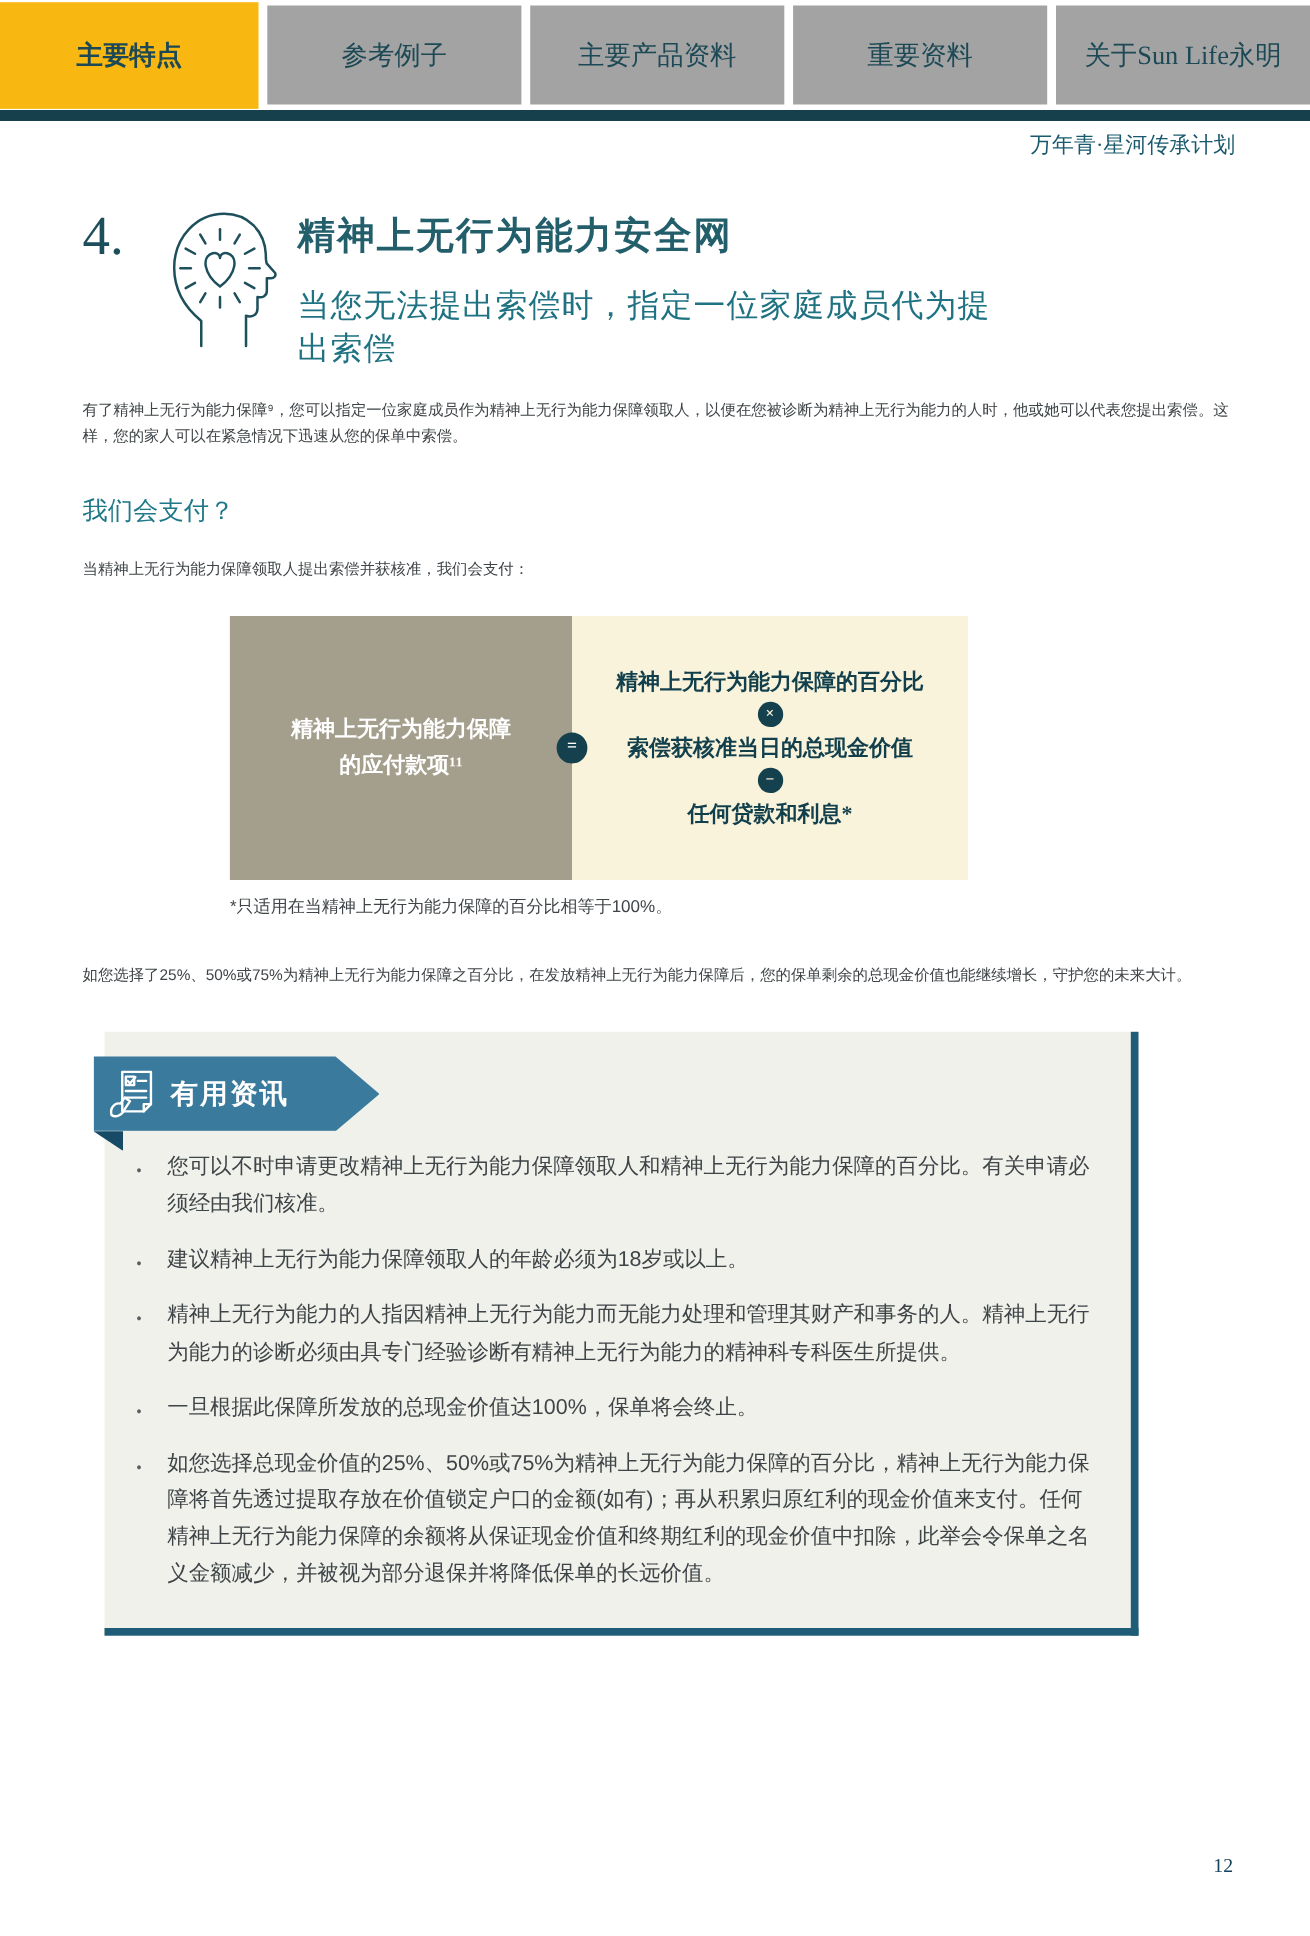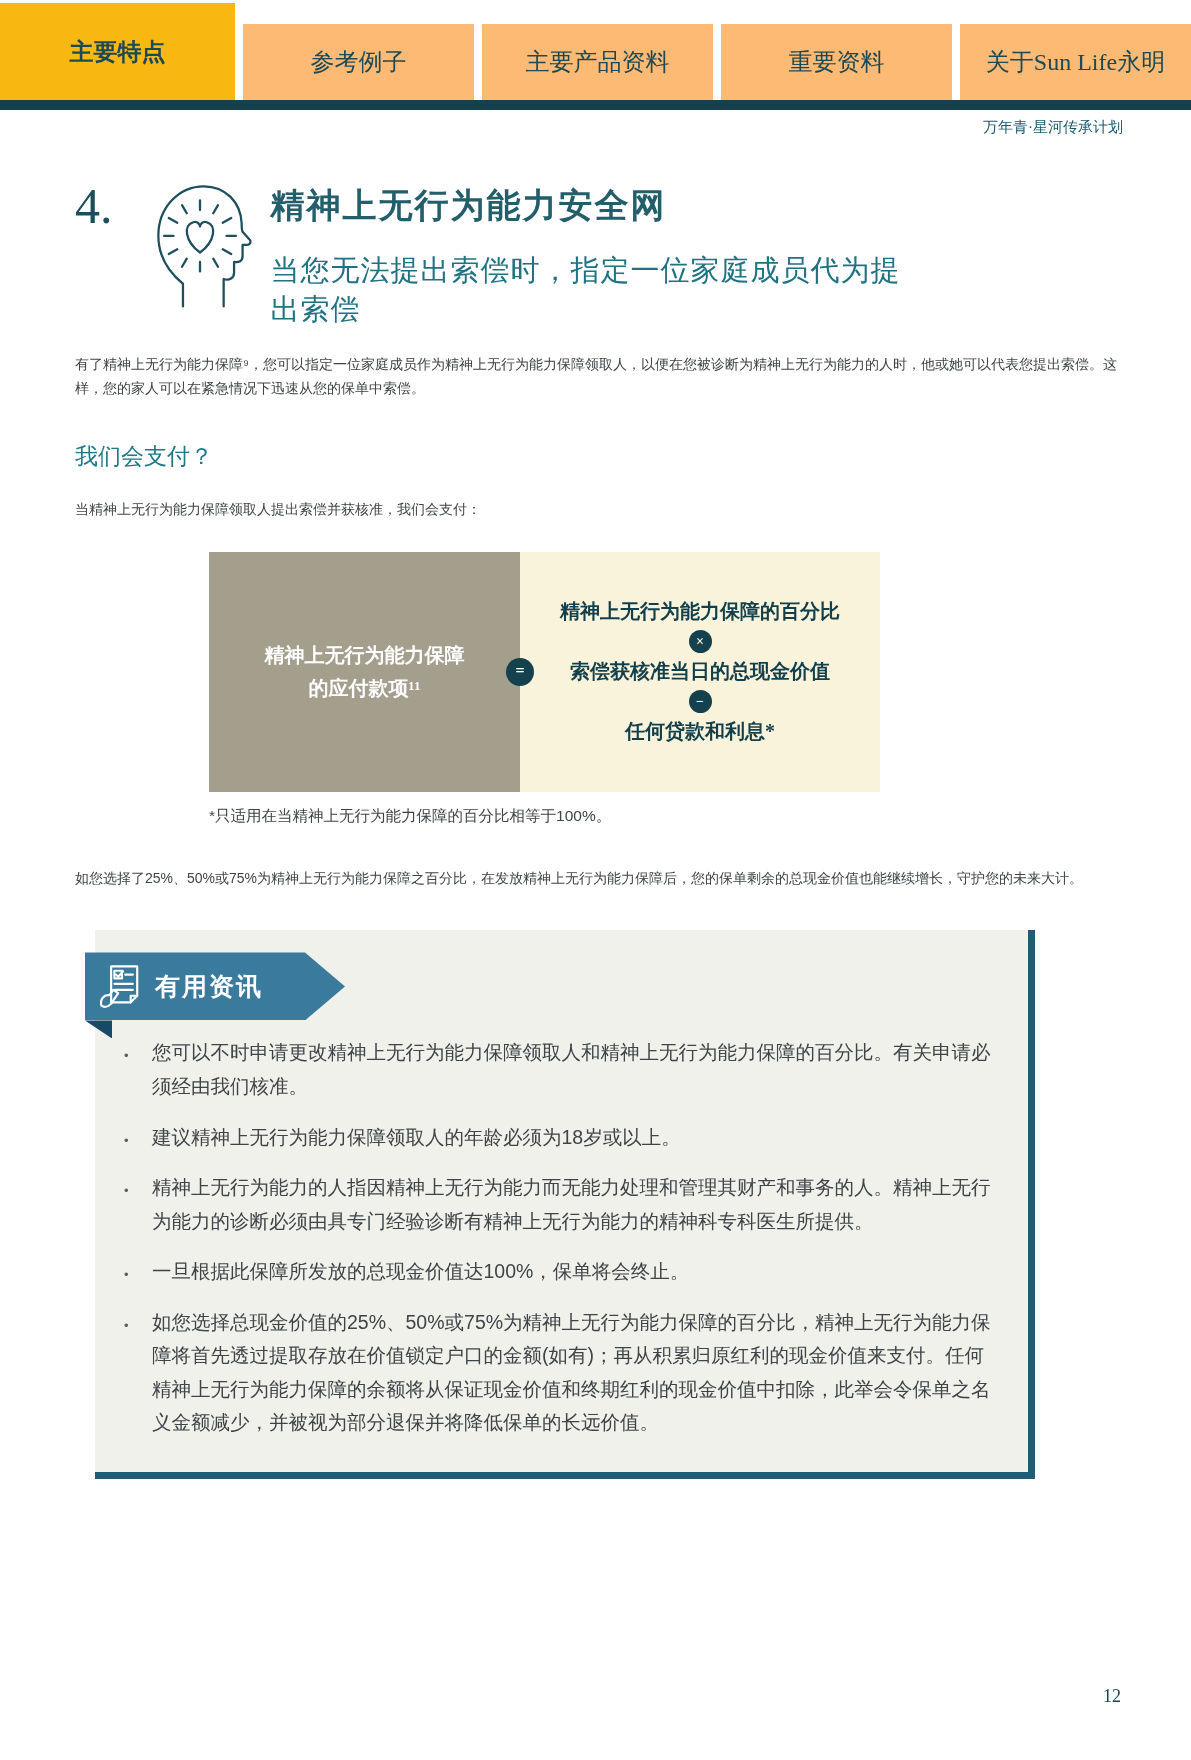--- a/index.html
+++ b/index.html
@@ -3,30 +3,30 @@
 <meta charset="utf-8">
 <style>
   * { box-sizing: border-box; }
   html,body { margin:0; padding:0; background:#ffffff; }
   .page {
     position:relative; width:1191px; height:1760px; background:#ffffff;
     font-family:"Liberation Sans", sans-serif; overflow:hidden;
   }
 
   
-  .tabs { display:flex; align-items:flex-end; height:100px; gap:8px; }
+  .tabs { display:flex; align-items:center; height:100px; gap:8px; }
   .tab {
-    flex:1; height:76px; background:#fdba74; display:flex; align-items:center; justify-content:center;
+    flex:1; height:90px; background:#a3a3a3; display:flex; align-items:center; justify-content:center;
     font-family:"Liberation Serif", serif; font-size:24px; color:#1C4955; cursor:pointer;
   }
   .tab.active { flex:0 0 235px; height:97px; background:#F9B811; font-weight:bold; }
   .nav-bar { height:10px; background:#16404C; }
 
   .plan-name {
-    text-align:right; padding:8px 68px 0 0; color:#1A5A6E; font-size:15px;
+    text-align:right; padding:8px 68px 0 0; color:#1A5A6E; font-size:20px;
     font-family:"Liberation Serif", serif;
   }
 
   .content { padding:0 68px 0 75px; }
 
   
   .section-head { display:flex; margin-top:34px; }
   .sec-num { font-family:"Liberation Serif", serif; font-size:50px; color:#1C4E5C; line-height:1; padding-top:10px; }
   .sec-icon { width:106px; height:142px; margin:2px 4px 0 34px; flex:0 0 auto; }
   .sec-titles { padding-top:12px; margin-left:14px; }

